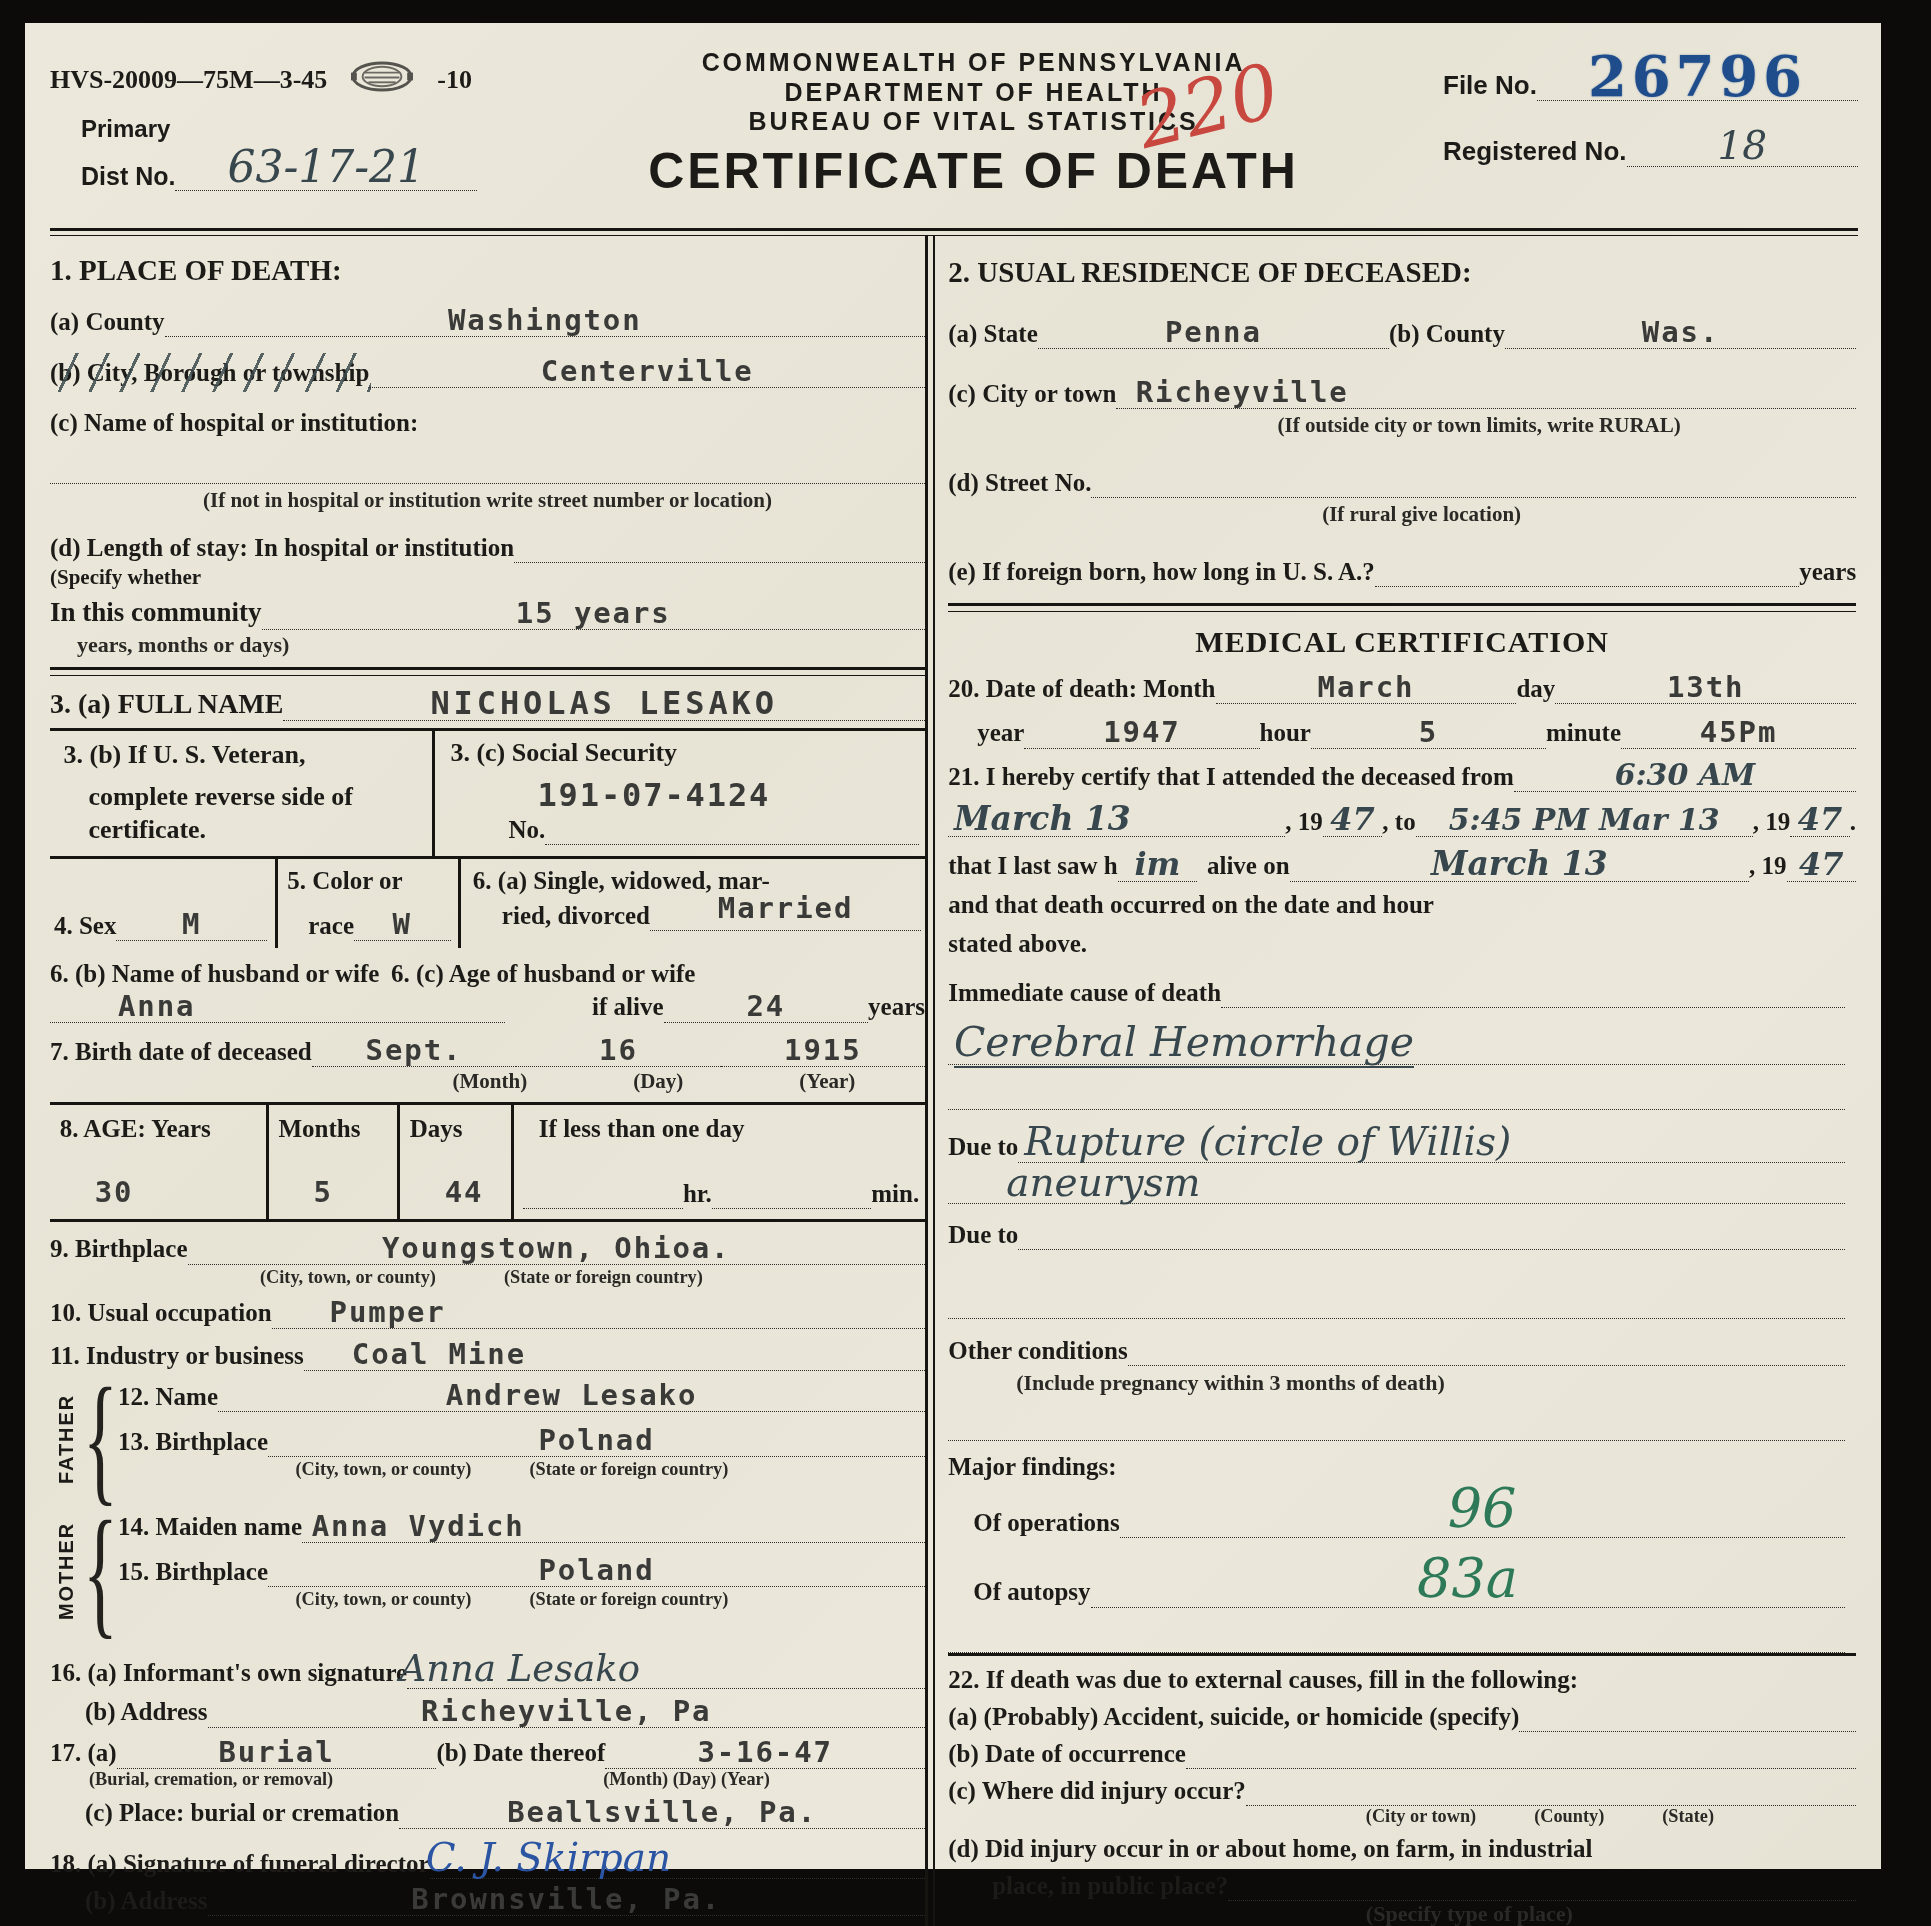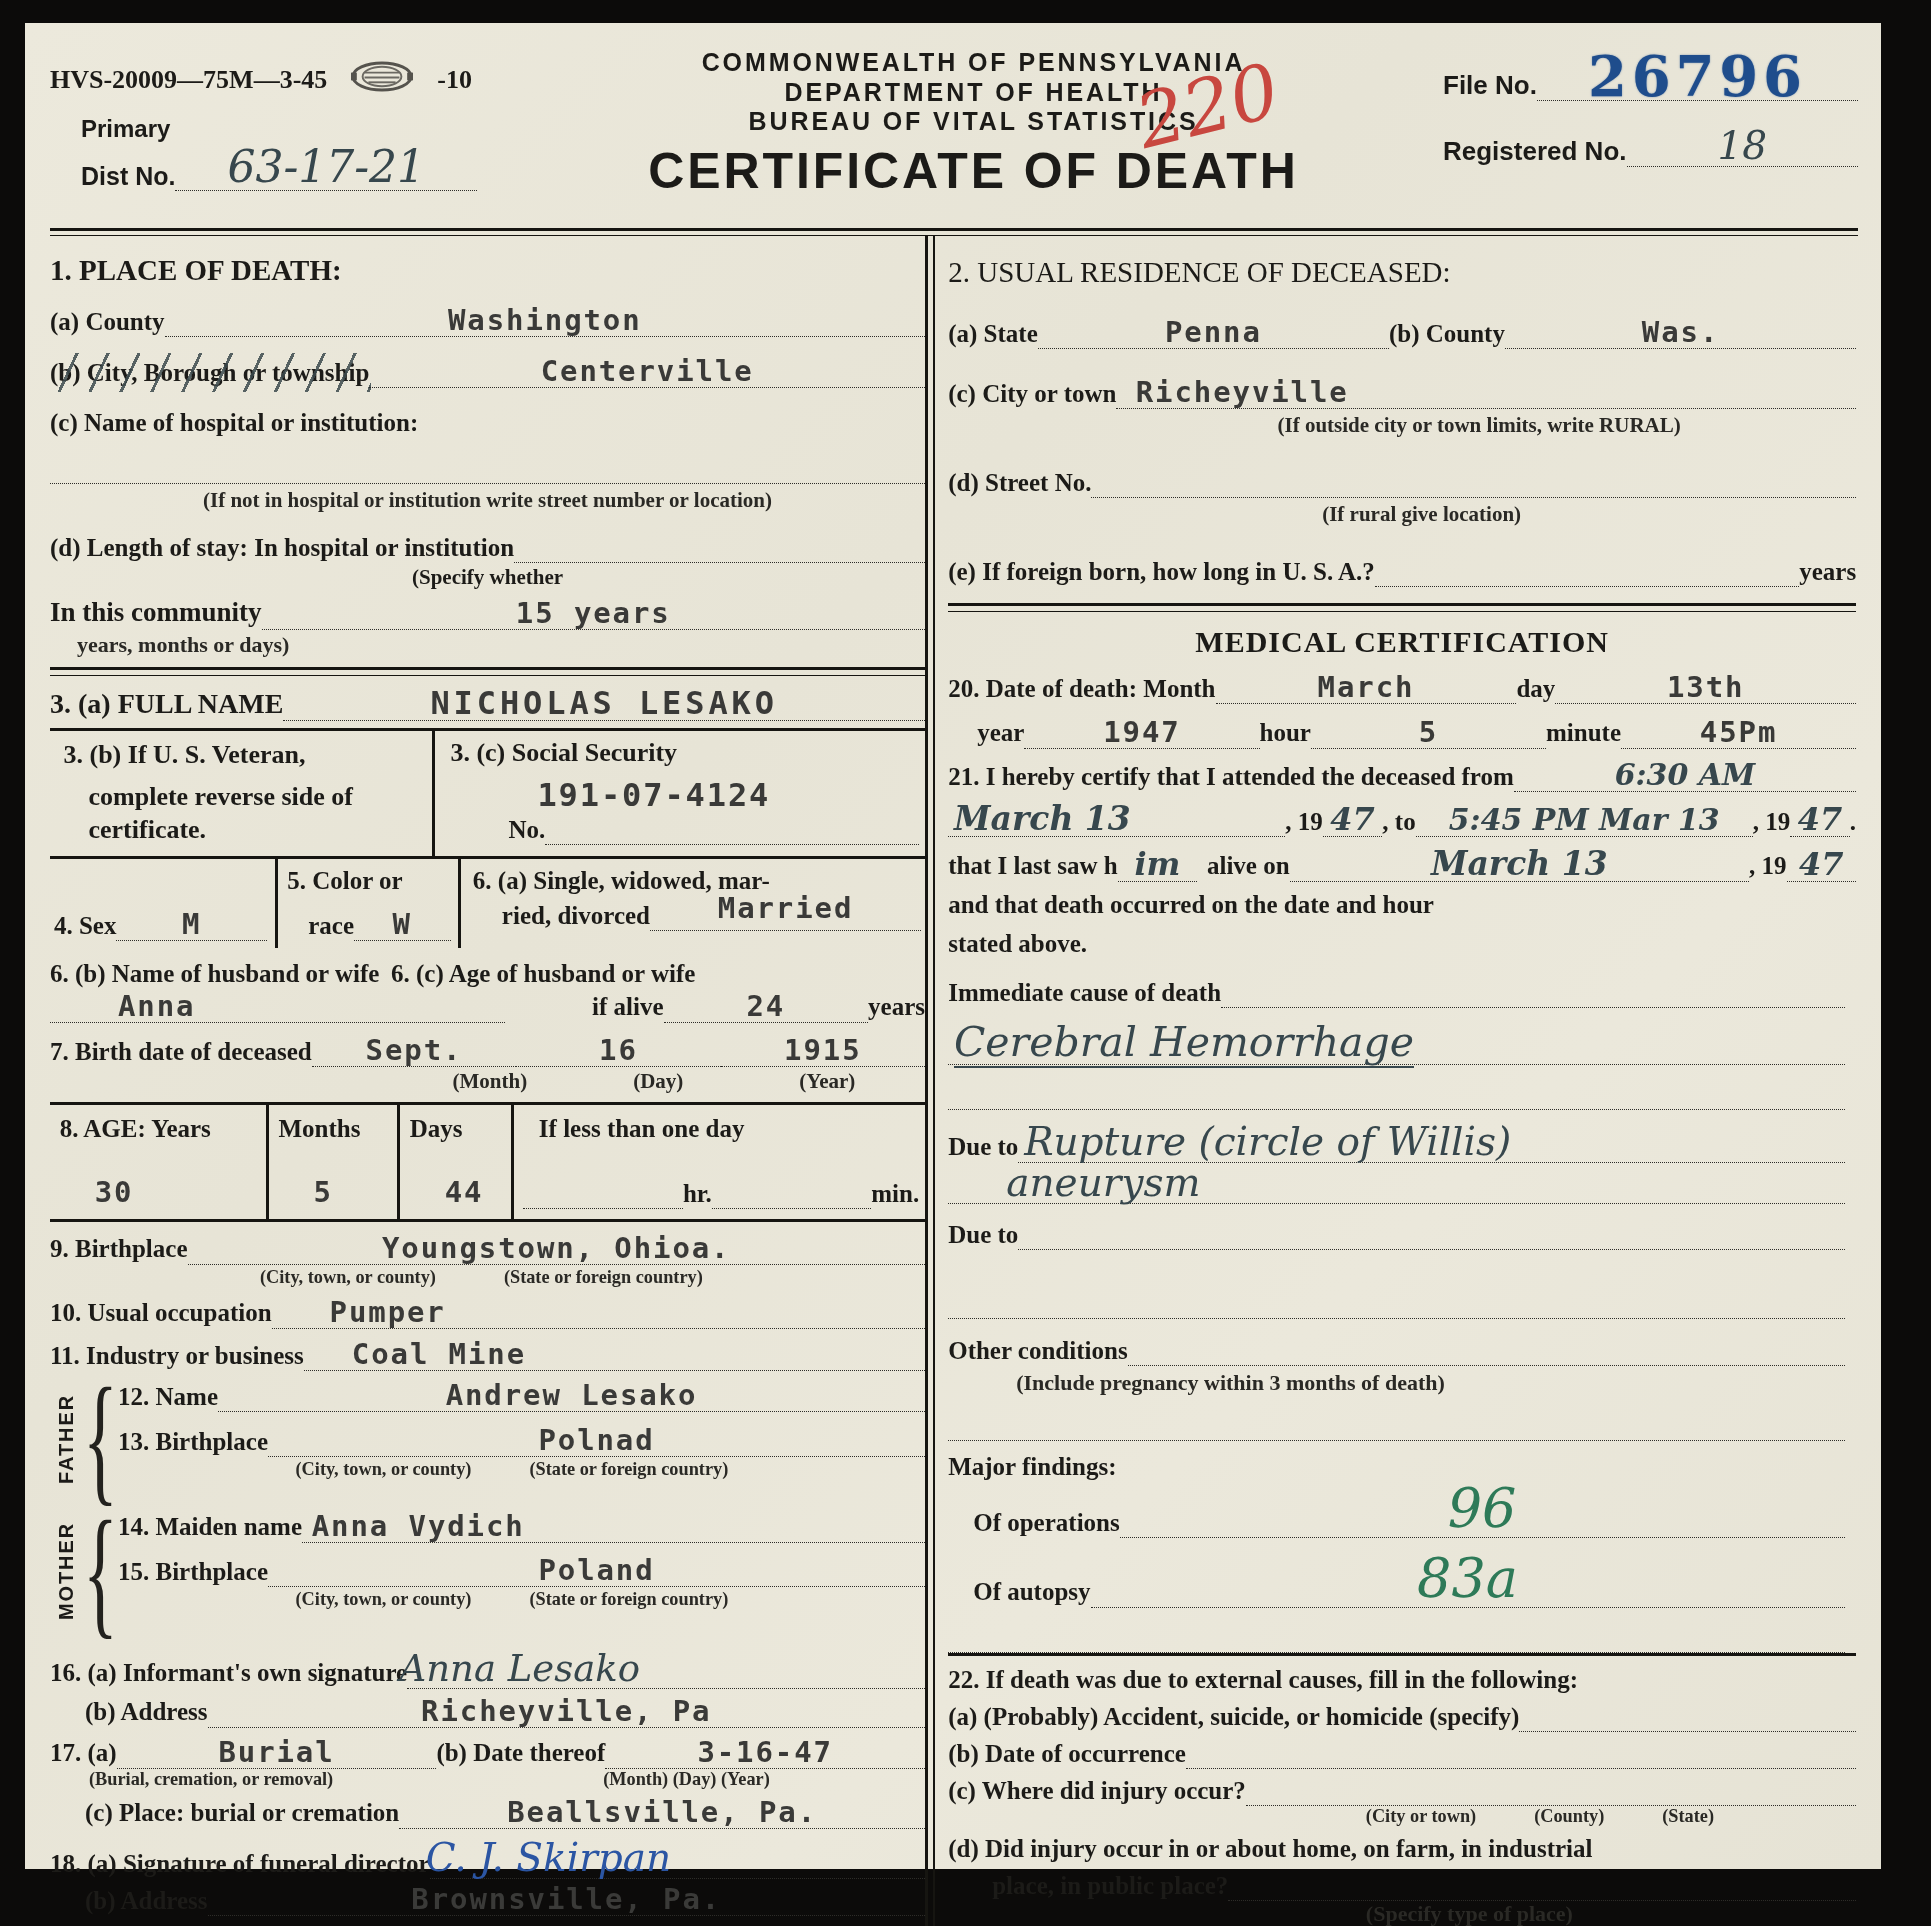--- a/index.html
+++ b/index.html
@@ -48,23 +48,23 @@
   .cols{display:flex;align-items:stretch;border-bottom:4.8px solid #161511;}
   .col-left{width:875px;box-sizing:border-box;padding-top:3.9px;}
   .vdiv{width:9.7px;border-left:3.9px solid #161511;border-right:2.9px solid #161511;box-sizing:border-box;}
   .col-right{flex:1;box-sizing:border-box;padding:3.9px 1.9px 0 13.5px;}
   
   .s1-head{font-size:29px;font-weight:bold;margin:13.5px 0 9.7px;}
   .pd-row{margin-top:19.3px;}
   .slashed{position:relative;}
   .slashed::after{content:"";position:absolute;inset:-3.9px -1.9px;background:repeating-linear-gradient(115deg,transparent 0 25px,#3c4a4d 25px 28px);opacity:.85;pointer-events:none;}
   .note-c{text-align:center;margin-top:3.9px;}
-  .specify{display:block;text-align:center;font-size:21px;font-weight:bold;margin-top:1.9px;}
-  
-  .s2-head{font-size:29px;font-weight:normal;margin:15.4px 0 5.8px;}
+  .specify{display:block;text-align:left;font-size:21px;font-weight:bold;margin-top:1.9px;}
+  
+  .s2-head{font-size:29px;font-weight:bold;margin:15.4px 0 5.8px;}
   .res-row{margin-top:29px;}
   
   .name-row{margin:9.7px 0 7.7px;}
   .name-row .lbl{font-size:28px;}
   
   .vet-ssn{display:flex;}
   .vet{width:44%;border-right:3.9px solid #161511;padding:7.7px 9.7px 9.7px 13.5px;box-sizing:border-box;}
   .vet .l1{font-size:26px;font-weight:bold;}
   .vet .l2{font-size:26px;font-weight:bold;margin:9.7px 0 0 25px;width:309px;white-space:normal;line-height:1.25;}
   .ssn{flex:1;padding:5.8px 5.8px 5.8px 15.4px;}

